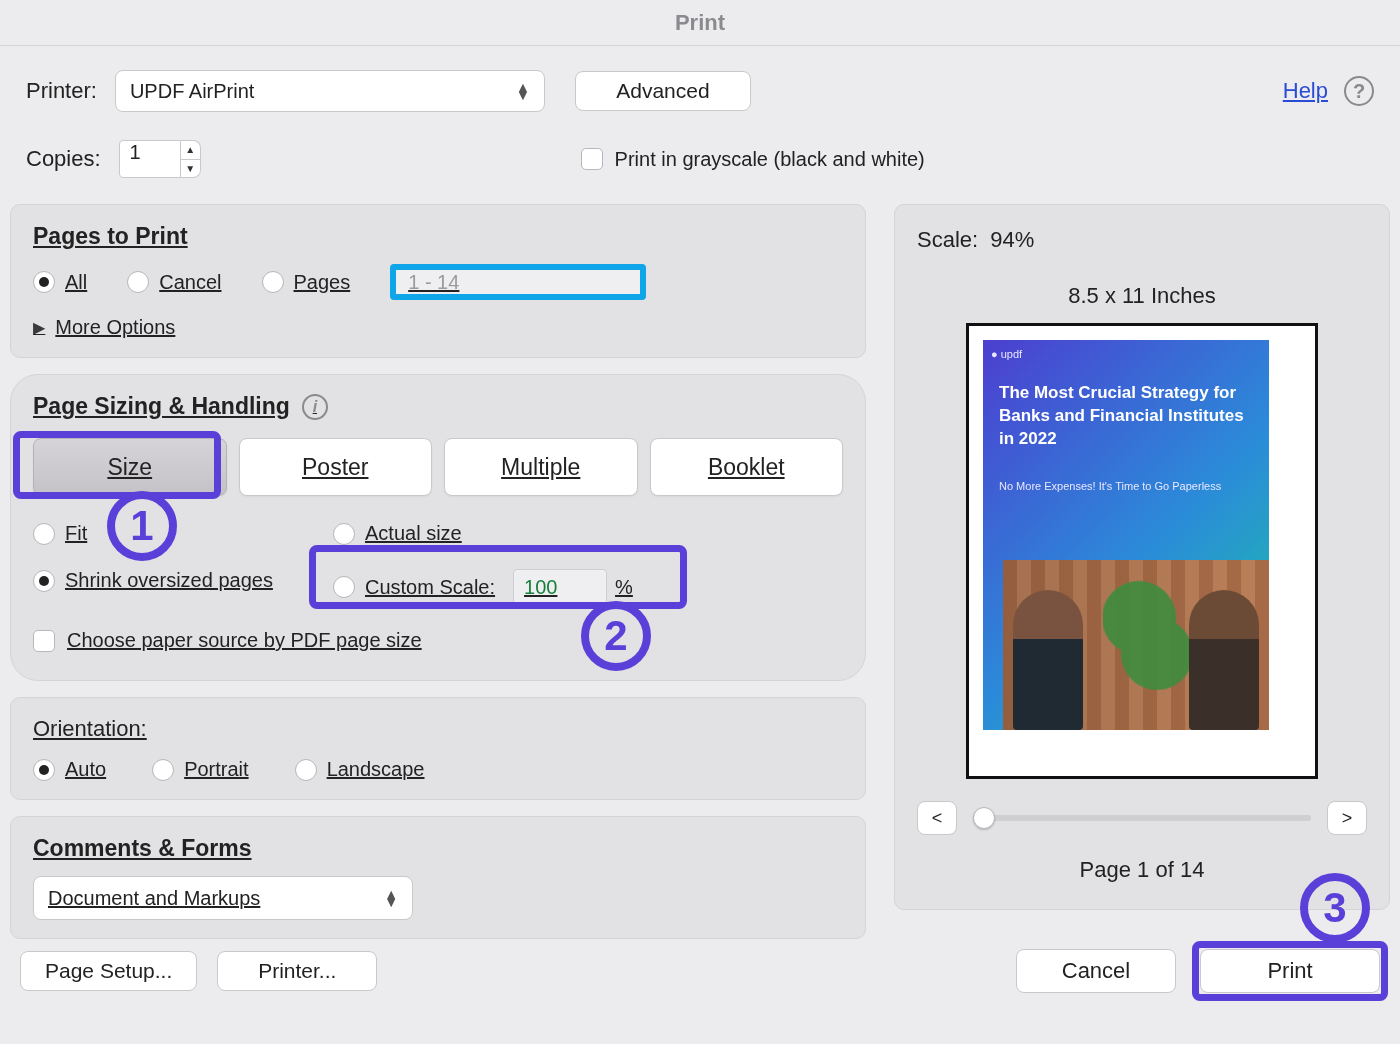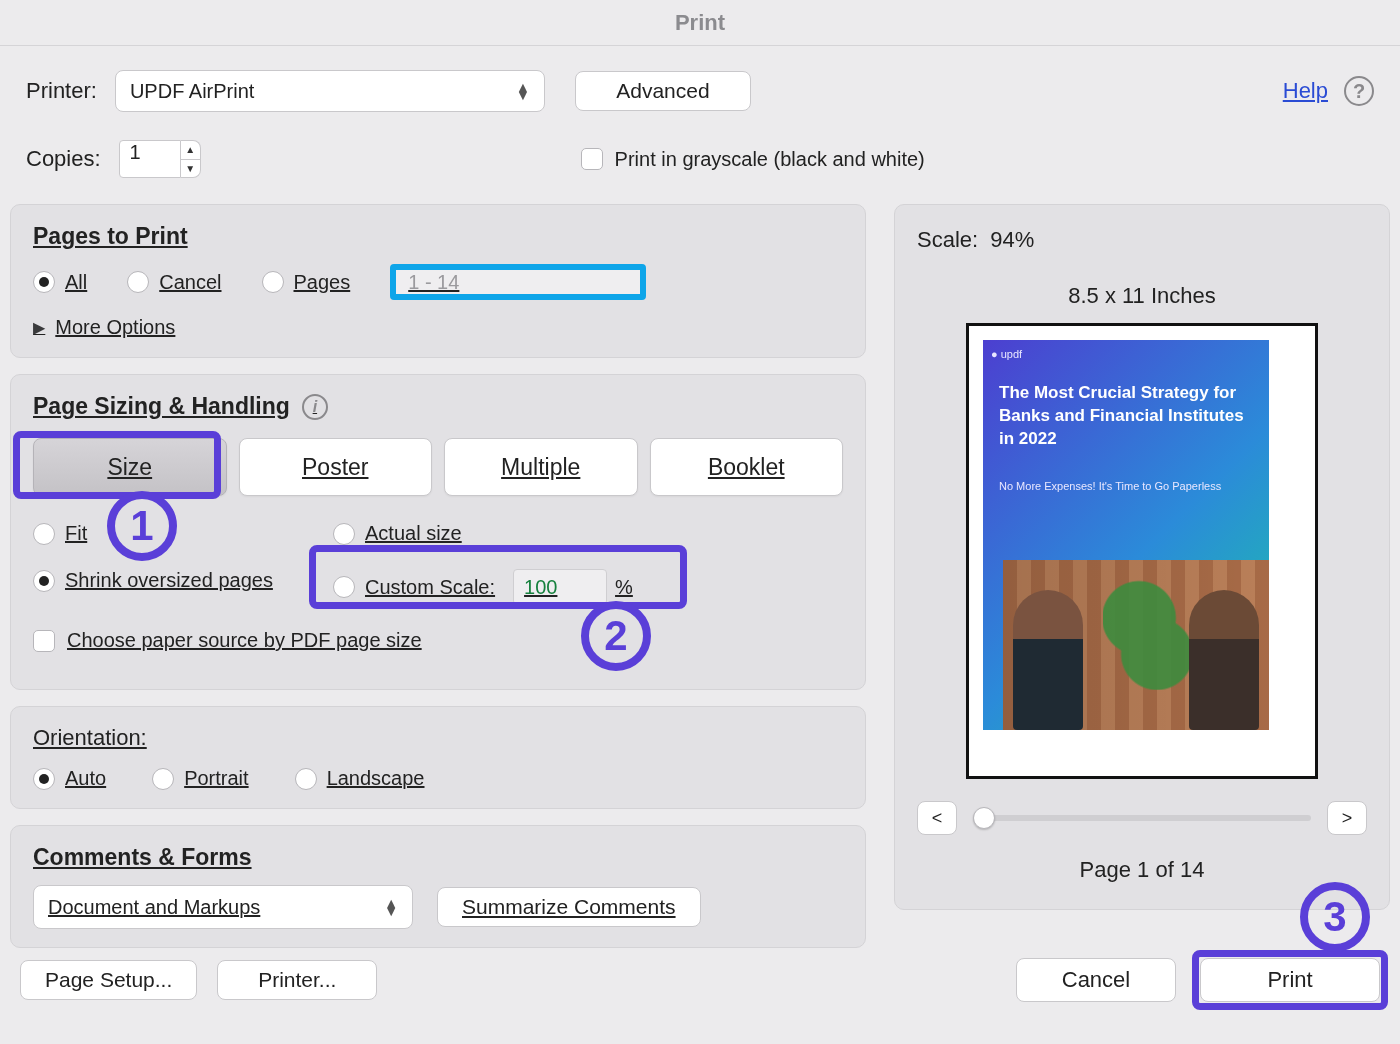--- a/index.html
+++ b/index.html
@@ -299,21 +299,21 @@
               <span>Pages</span>
             </label>
           <div class="pages-input">1 - 14</div>
         </div>
         <div class="row" style="margin-top:16px;">
           <span class="disclosure">▶</span>
           <span>More Options</span>
         </div>
       </div>
 
-      <div class="panel" style="position:relative; padding-bottom:37px;">
+      <div class="panel" style="position:relative; padding-bottom:28px;border-radius:28px;">
         <div class="row">
           <span class="panel-title">Page Sizing &amp; Handling</span>
           <span class="info-icon">i</span>
         </div>
         <div class="seg-group">
           <div class="seg active">
               <span>Size</span>
             </div>
           <div class="seg">
               <span>Poster</span>
@@ -380,23 +380,20 @@
         </div>
       </div>
 
       <div class="panel">
         <div class="panel-title">Comments &amp; Forms</div>
         <div class="row" style="gap:24px; margin-top:14px;">
           <div class="select-box">
             <span>Document and Markups</span>
             <span class="chev">▲<br>▼</span>
           </div>
-          <div class="btn">
-              <span>Summarize Comments</span>
-            </div>
         </div>
       </div>
     </div>
 
     <div class="right-col">
       <div class="preview-panel">
         <div class="row" style="font-size:22px;">
           <span>Scale:</span>
           <span style="margin-left:12px;">94%</span>
         </div>

